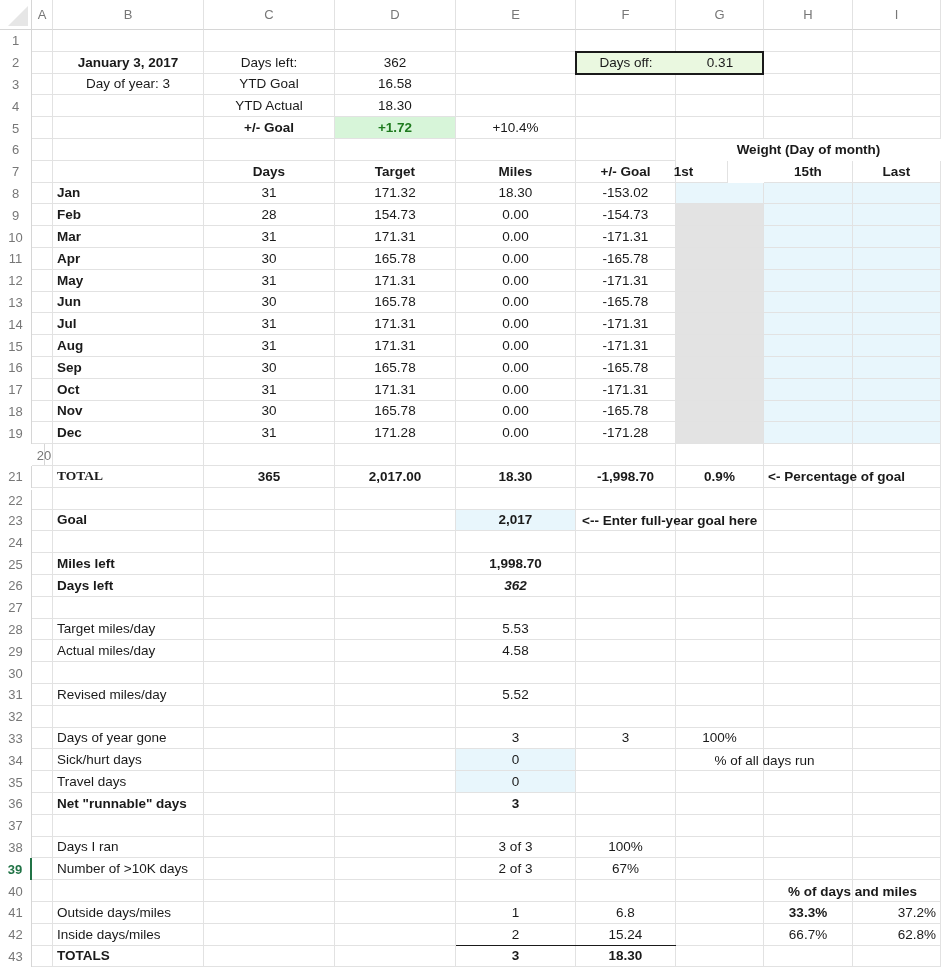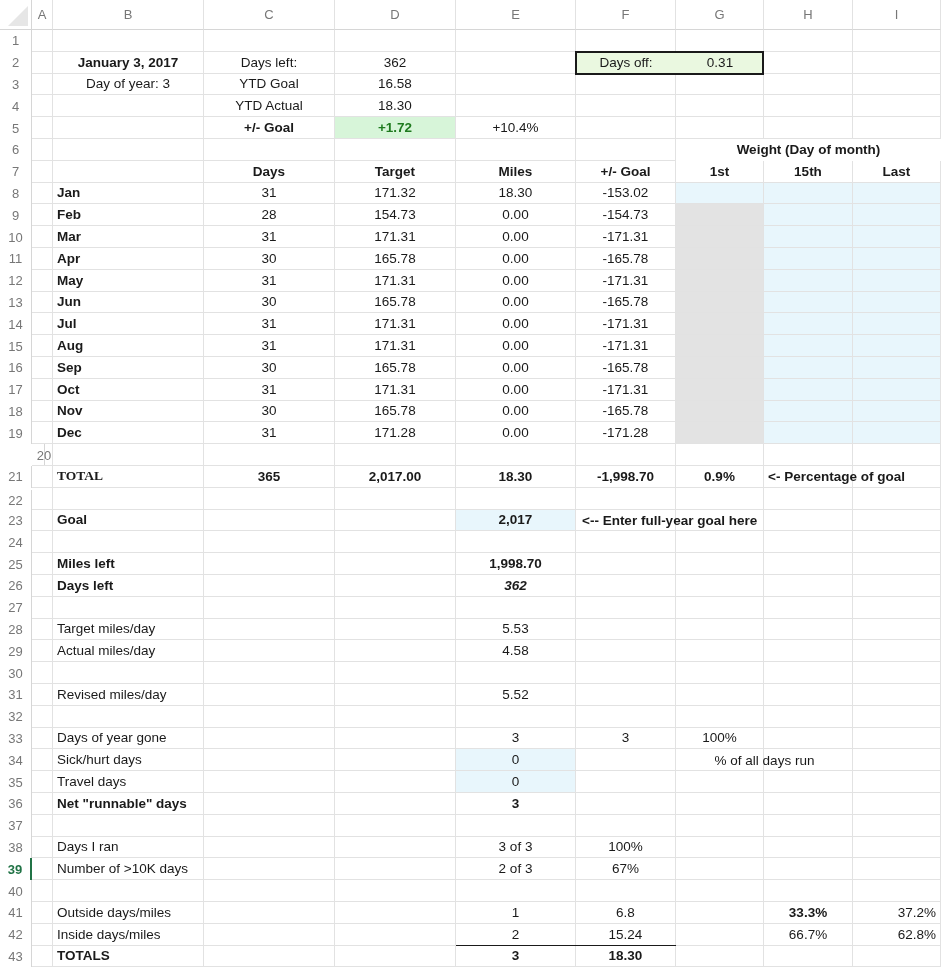--- a/index.html
+++ b/index.html
@@ -97,21 +97,21 @@
     <div class="cell" id="cell-G6" style="left: 676px; top: 139px; width: 88px; height: 21.8px;"></div>
     <div class="cell" id="cell-H6" style="left: 764px; top: 139px; width: 89px; height: 21.8px;"></div>
     <div class="cell" id="cell-I6" style="left: 853px; top: 139px; width: 88px; height: 21.8px;"></div>
     <div class="rowhdr" style="top: 160.8px; height: 21.8px;">7</div>
     <div class="cell" id="cell-A7" style="left: 32px; top: 160.8px; width: 21px; height: 21.8px;"></div>
     <div class="cell" id="cell-B7" style="left: 53px; top: 160.8px; width: 151px; height: 21.8px;"></div>
     <div class="cell c b" id="cell-C7" style="left: 204px; top: 160.8px; width: 131px; height: 21.8px;">Days</div>
     <div class="cell c b" id="cell-D7" style="left: 335px; top: 160.8px; width: 121px; height: 21.8px;">Target</div>
     <div class="cell c b" id="cell-E7" style="left: 456px; top: 160.8px; width: 120px; height: 21.8px;">Miles</div>
     <div class="cell c b" id="cell-F7" style="left: 576px; top: 160.8px; width: 100px; height: 21.8px;">+/- Goal</div>
-    <div class="cell c b" id="cell-G7" style="left: 676px; top: 160.8px; width: 88px; height: 21.8px;">1st</div>
+    <div class="cell c b" id="cell-G7" style="left: 640px; top: 160.8px; width: 88px; height: 21.8px;">1st</div>
     <div class="cell c b" id="cell-H7" style="left: 764px; top: 160.8px; width: 89px; height: 21.8px;">15th</div>
     <div class="cell c b" id="cell-I7" style="left: 853px; top: 160.8px; width: 88px; height: 21.8px;">Last</div>
     <div class="rowhdr" style="top: 182.6px; height: 21.8px;">8</div>
     <div class="cell" id="cell-A8" style="left: 32px; top: 182.6px; width: 21px; height: 21.8px;"></div>
     <div class="cell l b" id="cell-B8" style="left: 53px; top: 182.6px; width: 151px; height: 21.8px;">Jan</div>
     <div class="cell c" id="cell-C8" style="left: 204px; top: 182.6px; width: 131px; height: 21.8px;">31</div>
     <div class="cell c" id="cell-D8" style="left: 335px; top: 182.6px; width: 121px; height: 21.8px;">171.32</div>
     <div class="cell c" id="cell-E8" style="left: 456px; top: 182.6px; width: 120px; height: 21.8px;">18.30</div>
     <div class="cell c" id="cell-F8" style="left: 576px; top: 182.6px; width: 100px; height: 21.8px;">-153.02</div>
     <div class="cell ltblue" id="cell-G8" style="left: 676px; top: 182.6px; width: 88px; height: 21.8px;"></div>
@@ -467,14 +467,15 @@
     <div class="cell" id="cell-G43" style="left: 676px; top: 945.6px; width: 88px; height: 21.8px;"></div>
     <div class="cell" id="cell-H43" style="left: 764px; top: 945.6px; width: 89px; height: 21.8px;"></div>
     <div class="cell" id="cell-I43" style="left: 853px; top: 945.6px; width: 88px; height: 21.8px;"></div>
     <div class="boxed" style="left: 575px; top: 50.8px; width: 189px; height: 23.8px;"></div>
     <div class="ovl" style="left: 576px; top: 51.8px; width: 100px; height: 21.8px; justify-content: center;">Days off:</div>
     <div class="ovl" style="left: 676px; top: 51.8px; width: 88px; height: 21.8px; justify-content: center;">0.31</div>
     <div class="ovl b" style="left: 676px; top: 139px; width: 265px; height: 21.8px; justify-content: center; background: rgb(255, 255, 255);">Weight (Day of month)</div>
     <div class="ovl b" style="left: 768px; top: 466px; height: 21.8px;">&lt;- Percentage of goal</div>
     <div class="ovl b" style="left: 582px; top: 509.6px; height: 21.8px;">&lt;-- Enter full-year goal here</div>
     <div class="ovl" style="left: 676px; width: 177px; justify-content: center; top: 749.4px; height: 21.8px;">% of all days run</div>
+    <div class="ovl b" style="left: 764px; width: 177px; justify-content: center; top: 880.2px; height: 21.8px;">% of days and miles</div>
     <div class="underline-rule" style="left: 456px; width: 220px; top: 944.6px;"></div>
   </div>
 
 </body></html>

